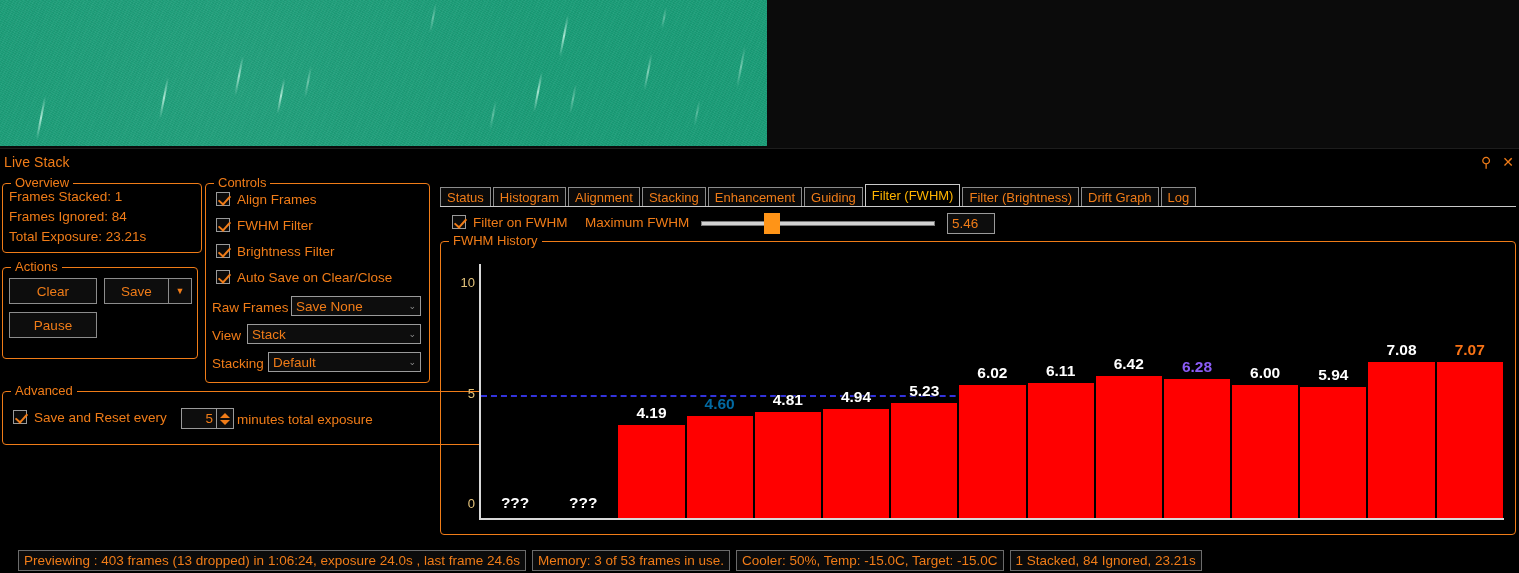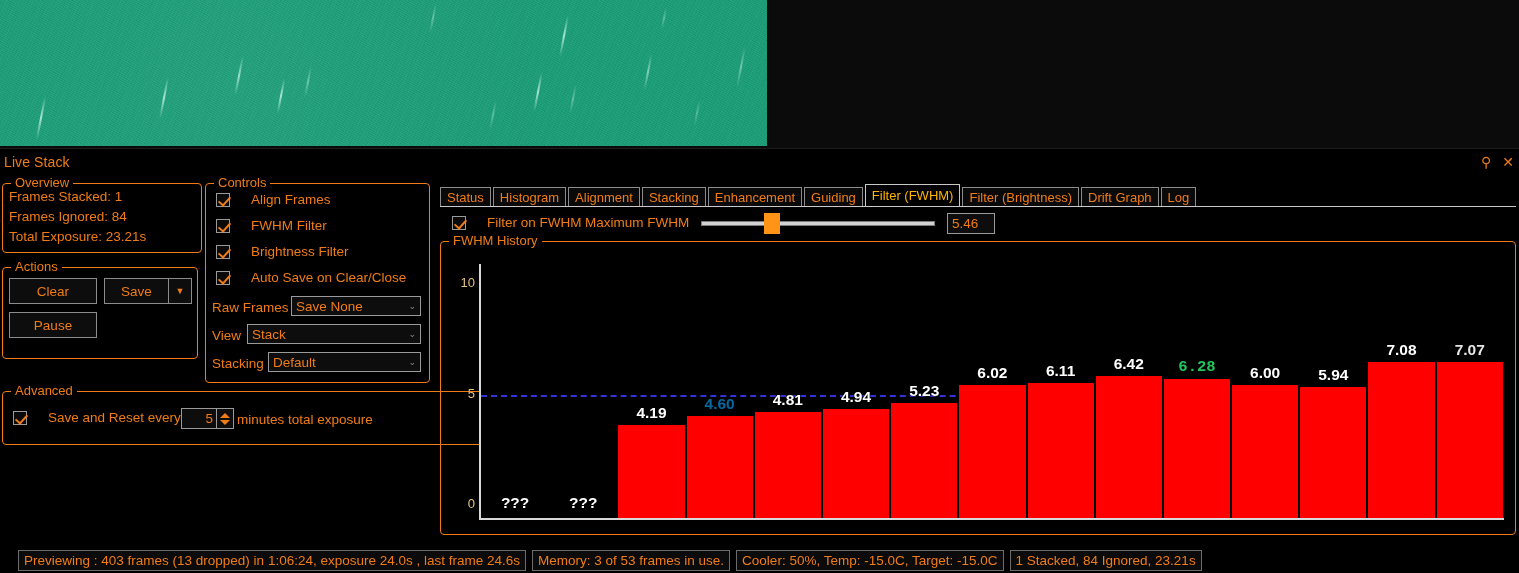--- a/index.html
+++ b/index.html
@@ -67,21 +67,21 @@
   .btn {
     position: absolute;
     background: #0d0d0d; border: 1px solid #8c8c8c;
     color: #f07c18; font-size: 13.5px;
     display: flex; align-items: center; justify-content: center;
     cursor: pointer;
   }
   .btn.arrow { font-size: 9px; }
 
   
-  .chk-row { position: absolute; display: flex; align-items: center; gap: 21px; white-space: nowrap; }
+  .chk-row { position: absolute; display: flex; align-items: flex-start; gap: 7px; white-space: nowrap; }
   .chk {
     width: 14px; height: 14px; border: 1px solid #9a9a9a; background: #0a0a0a;
     position: relative; flex: none; cursor: pointer;
   }
   .chk.on::after {
     content: "";
     position: absolute; left: 4px; top: 0px; width: 5px; height: 10px;
     border: solid #f07c18; border-width: 0 2px 2px 0; transform: rotate(42deg);
   }
   .chk-label { color: #f07c18; font-size: 13.5px; }
@@ -357,37 +357,37 @@
             <div class="slot" style="width: 6.66667%;">
               <div class="bar" style="height: 134.951px; background: rgb(255, 0, 0);"></div>
               <div class="barlabel" style="bottom: 137.951px; color: rgb(255, 255, 255);">6.11</div>
             </div>
             <div class="slot" style="width: 6.66667%;">
               <div class="bar" style="height: 141.798px; background: rgb(255, 0, 0);"></div>
               <div class="barlabel" style="bottom: 144.798px; color: rgb(255, 255, 255);">6.42</div>
             </div>
             <div class="slot" style="width: 6.66667%;">
               <div class="bar" style="height: 138.706px; background: rgb(255, 0, 0);"></div>
-              <div class="barlabel" style="bottom: 141.706px; color: #22c55e; font-family: Liberation Mono, monospace;">6.28</div>
+              <div class="barlabel" style="bottom: 141.706px; color: #8b5cf6;">6.28</div>
             </div>
             <div class="slot" style="width: 6.66667%;">
               <div class="bar" style="height: 132.522px; background: rgb(255, 0, 0);"></div>
               <div class="barlabel" style="bottom: 135.522px; color: rgb(255, 255, 255);">6.00</div>
             </div>
             <div class="slot" style="width: 6.66667%;">
               <div class="bar" style="height: 131.197px; background: rgb(255, 0, 0);"></div>
               <div class="barlabel" style="bottom: 134.197px; color: rgb(255, 255, 255);">5.94</div>
             </div>
             <div class="slot" style="width: 6.66667%;">
               <div class="bar" style="height: 156.376px; background: rgb(255, 0, 0);"></div>
               <div class="barlabel" style="bottom: 159.376px; color: rgb(255, 255, 255);">7.08</div>
             </div>
             <div class="slot" style="width: 6.66667%;">
               <div class="bar" style="height: 156.155px; background: rgb(255, 0, 0);"></div>
-              <div class="barlabel" style="bottom: 159.155px; color: #e5e5e5;">7.07</div>
+              <div class="barlabel" style="bottom: 159.155px; color: #f97316;">7.07</div>
             </div>
           </div>
       </div>
     </div>
   </div>
 
   <div class="statusbar" id="statusbar">
       <div class="statuscell">Previewing : 403 frames (13 dropped) in 1:06:24, exposure 24.0s , last frame 24.6s</div>
       <div class="statuscell">Memory: 3 of 53 frames in use.</div>
       <div class="statuscell">Cooler: 50%, Temp: -15.0C, Target: -15.0C</div>

